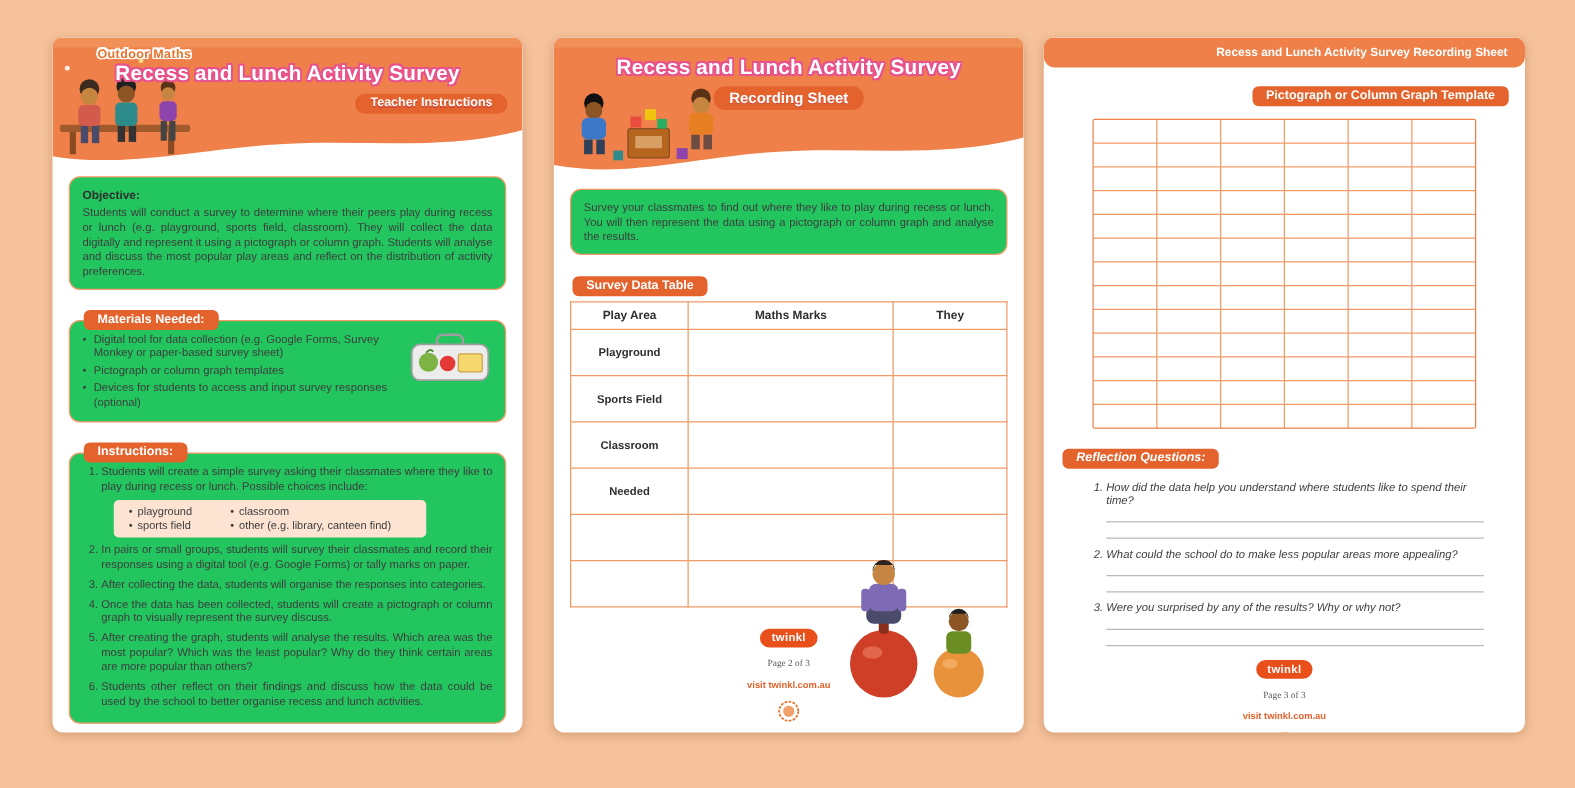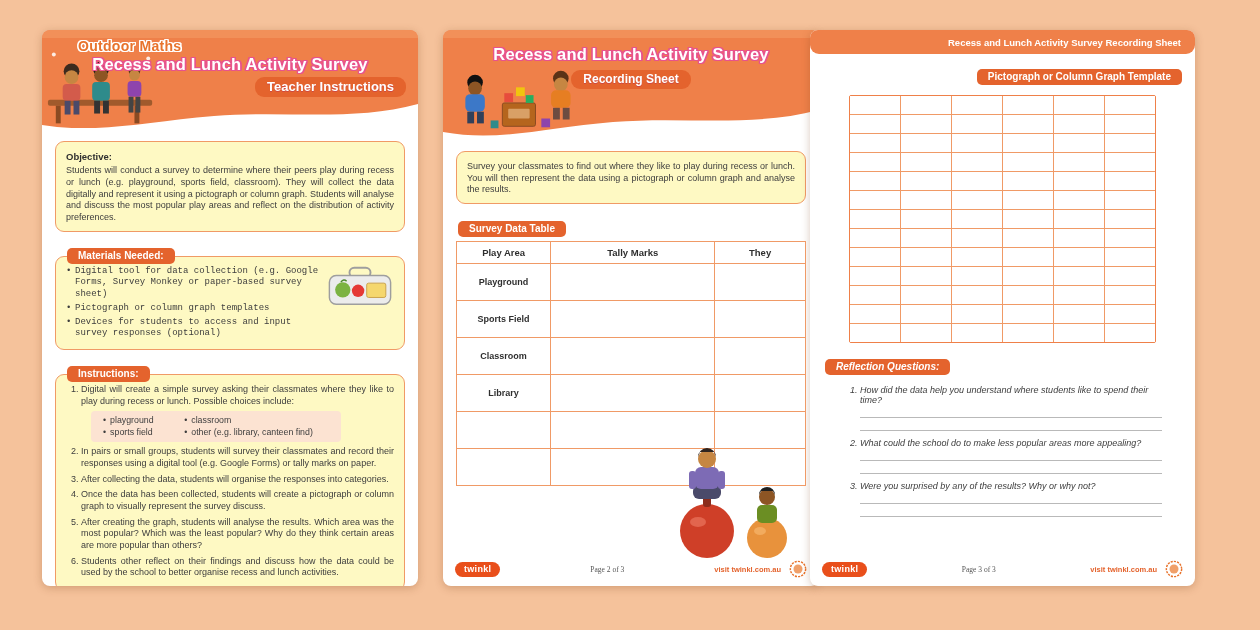--- a/index.html
+++ b/index.html
@@ -11,42 +11,42 @@
     overflow:hidden;
     color:#3d3d3d;
   }
   .page {
     position:absolute; top:30px; height:556px; background:#fff;
     border-radius:8px; box-shadow:0 2px 8px rgba(120,60,20,.28);
     display:flex; flex-direction:column; overflow:hidden;
   }
   #page1 { left:42px;  width:376px; }
   #page2 { left:443px; width:376px; }
-  #page3 { left:810px; width:385px; }
+  #page3 { left:835px; width:385px; }
 
   
   .banner { position:relative; flex-shrink:0; }
   .banner1 { height:98px; }
   .banner2 { height:106px; }
   .banner-bg { position:absolute; inset:0; width:100%; height:100%; }
   .banner-copy { position:absolute; inset:0; padding:8px 12px 0 12px; z-index:2; }
   .kicker {
-    font-size:14px; font-weight:bold; letter-spacing:.3px; margin-left:24px;
+    font-size:10px; font-weight:bold; letter-spacing:.3px; margin-left:24px;
     color:#e8732c;
     text-shadow:-1.3px -1.3px 0 #fff,1.3px -1.3px 0 #fff,-1.3px 1.3px 0 #fff,1.3px 1.3px 0 #fff,-1.3px 0 0 #fff,1.3px 0 0 #fff,0 -1.3px 0 #fff,0 1.3px 0 #fff;
   }
   .doc-title {
     font-size:16.5px; font-weight:bold; letter-spacing:.2px; text-align:center; color:#fff; margin-top:1px;
     text-shadow:-1.4px -1.4px 0 #e8538c,1.4px -1.4px 0 #e8538c,-1.4px 1.4px 0 #e8538c,1.4px 1.4px 0 #e8538c,-1.4px 0 0 #e8538c,1.4px 0 0 #e8538c,0 -1.4px 0 #e8538c,0 1.4px 0 #e8538c;
   }
   .subtitle-row1 { text-align:right; margin-top:3px; }
   .subtitle-row2 { text-align:center; margin-top:5px; }
   .subtitle-pill {
     display:inline-block; background:#e4632d; color:#fff; font-weight:bold;
-    font-size:13px; padding:2px 12px 3px; border-radius:9px;
+    font-size:10px; padding:2px 12px 3px; border-radius:9px;
     text-shadow:0 1px 0 rgba(180,40,90,.45);
   }
   .banner-illu { position:absolute; z-index:1; }
   .bench-kids  { left:2px; bottom:-4px; width:118px; height:92px; }
   .block-kids  { left:4px; bottom:-2px; width:138px; height:76px; }
 
   .band3 {
     flex-shrink:0; height:24px; background:#ef8049; border-radius:0 0 9px 9px;
     display:flex; align-items:center; justify-content:flex-end; padding:0 14px;
     color:#fff; font-size:9.5px; font-weight:bold;
@@ -54,27 +54,27 @@
 
   
   .sec { margin:5px 13px 0; }
   .pill {
     display:inline-block; background:#e4632d; color:#fff; font-weight:bold;
     font-size:10px; padding:2px 11px 3px; border-radius:5px;
     position:relative; top:8px; z-index:2; margin-left:12px;
   }
   .pill.flat { top:0; margin:0 0 4px 2px; }
   .box {
-    border:1.5px solid #f09a66; border-radius:9px; background:#fef9c3;
+    border:1.5px solid #f09a66; border-radius:9px; background:#22c55e;
     padding:9px 10px 7px; font-size:9px; line-height:1.3; text-align:justify;
   }
   .box .lead { font-weight:bold; font-size:9.5px; display:block; margin-bottom:2px; color:#2f2f2f; }
 
   ul.dots { list-style:none; }
-  ul.dots li { position:relative; padding-left:9px; margin-bottom:2px; text-align:left;font-family:Liberation Mono, monospace; }
+  ul.dots li { position:relative; padding-left:9px; margin-bottom:2px; text-align:left; }
   ul.dots li::before { content:"•"; position:absolute; left:0; color:#3d3d3d; }
 
   .materials-flex { display:flex; gap:6px; align-items:flex-start; }
   .materials-flex ul { flex:1; }
   .lunchbox { width:68px; height:44px; flex-shrink:0; margin-top:-2px; }
 
   ol.steps { padding-left:15px; }
   ol.steps li { margin-bottom:4px; }
   .choices {
     background:#fce3d2; border-radius:4px; margin:4px 0 2px 10px; padding:4px 12px;
@@ -97,21 +97,21 @@
   .grid {
     display:grid; gap:1px; background:#f09a66; border:1.5px solid #ef8049;
     margin:6px 26px 0; border-radius:2px;
   }
   .gcell { background:#fff; height:18px; }
   ol.questions { padding-left:17px; margin:6px 20px 0; }
   ol.questions li { font-size:9px; margin-bottom:7px; }
   .line { border-bottom:1px solid #b9b9b9; height:13px; }
 
   
-  .footer { margin-top:auto; flex-shrink:0; display:flex; align-items:center; gap:8px; padding:4px 12px 8px; }
+  .footer { margin-top:auto; flex-shrink:0; display:flex; align-items:center; gap:8px; padding:4px 12px 8px;flex-direction:column; }
   .logo-pill {
     background:#e94f1b; color:#fff; font-weight:bold; font-size:9px;
     padding:2px 9px 3px; border-radius:10px; letter-spacing:.3px;
   }
   .page-num { flex:1; text-align:center; font-size:7.5px; color:#555;font-family:Liberation Serif, serif; }
   .site { font-size:7.5px; font-weight:bold; color:#e4632d; }
   .badge { width:18px; height:18px; }
 </style>
 </head>
 <body>
@@ -177,21 +177,21 @@
           <path d="M15,19 q3,-4 6,-1" stroke="#4c8b2b" fill="none" stroke-width="1.5"></path>
         </svg>
       </div>
     </div>
   </section>
 
   <section class="sec">
     <span class="pill">Instructions:</span>
     <div class="box">
       <ol class="steps">
-          <li><span>Digital will create a simple survey asking their classmates where they like to play during recess or lunch. Possible choices include:</span><div class="choices">
+          <li><span>Students will create a simple survey asking their classmates where they like to play during recess or lunch. Possible choices include:</span><div class="choices">
               <div class="choice">
                 <span class="dot">•</span>
                 <span>playground</span>
               </div>
               <div class="choice">
                 <span class="dot">•</span>
                 <span>sports field</span>
               </div>
               <div class="choice">
                 <span class="dot">•</span>
@@ -259,42 +259,42 @@
     <span class="pill flat">Survey Data Table</span>
     <table class="survey">
       <colgroup>
           <col class="w1">
           <col class="w2">
           <col class="w3">
         </colgroup>
       <thead>
         <tr>
           <th>Play Area</th>
-          <th>Tally Marks</th>
+          <th>Maths Marks</th>
           <th>They</th>
         </tr>
       </thead>
       <tbody>
           <tr>
             <td class="c1">Playground</td>
             <td></td>
             <td></td>
           </tr>
           <tr>
             <td class="c1">Sports Field</td>
             <td></td>
             <td></td>
           </tr>
           <tr>
             <td class="c1">Classroom</td>
             <td></td>
             <td></td>
           </tr>
           <tr>
-            <td class="c1">Library</td>
+            <td class="c1">Needed</td>
             <td></td>
             <td></td>
           </tr>
           <tr>
             <td class="c1"></td>
             <td></td>
             <td></td>
           </tr>
           <tr>
             <td class="c1"></td>

